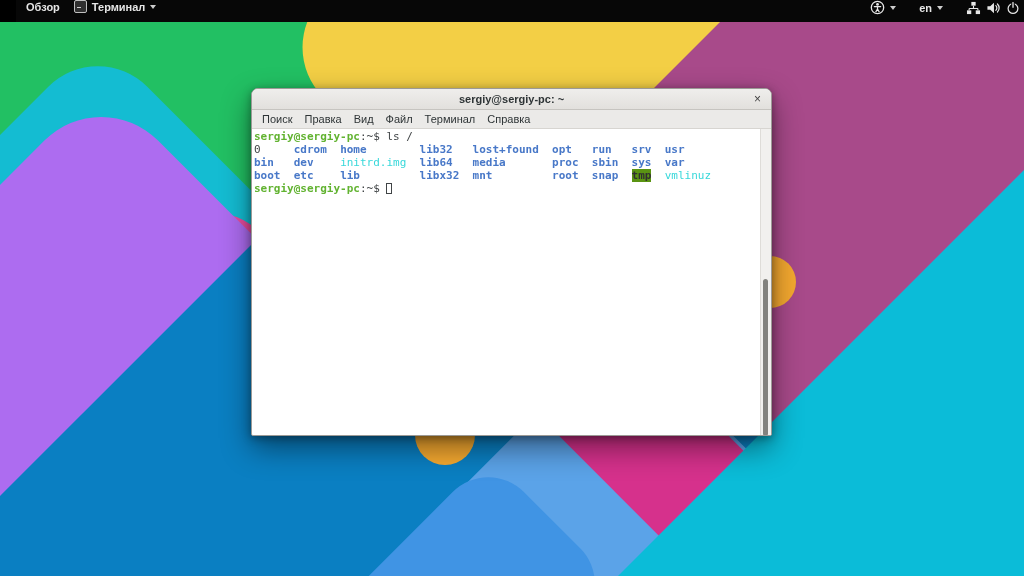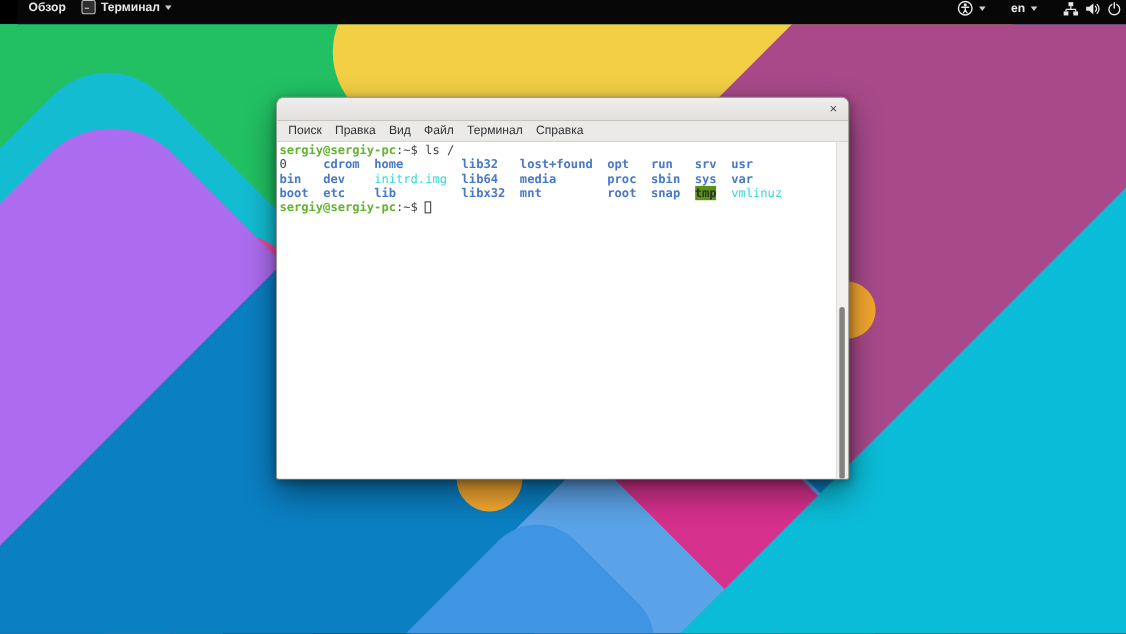--- a/index.html
+++ b/index.html
@@ -133,20 +133,21 @@
           <path d="M8 1.8 V7.2" stroke="#e6e6e6" stroke-width="1.5" stroke-linecap="round"></path>
         </svg>
       </span>
       <span class="caret"></span>
     </span>
   </div>
 </div>
 
 <div class="window">
   <div class="titlebar">
+    <span class="title">sergiy@sergiy-pc: ~</span>
     <span class="close-btn">×</span>
   </div>
   <div class="menubar">
       <span class="menu-item">Поиск</span>
       <span class="menu-item">Правка</span>
       <span class="menu-item">Вид</span>
       <span class="menu-item">Файл</span>
       <span class="menu-item">Терминал</span>
       <span class="menu-item">Справка</span>
     </div>

